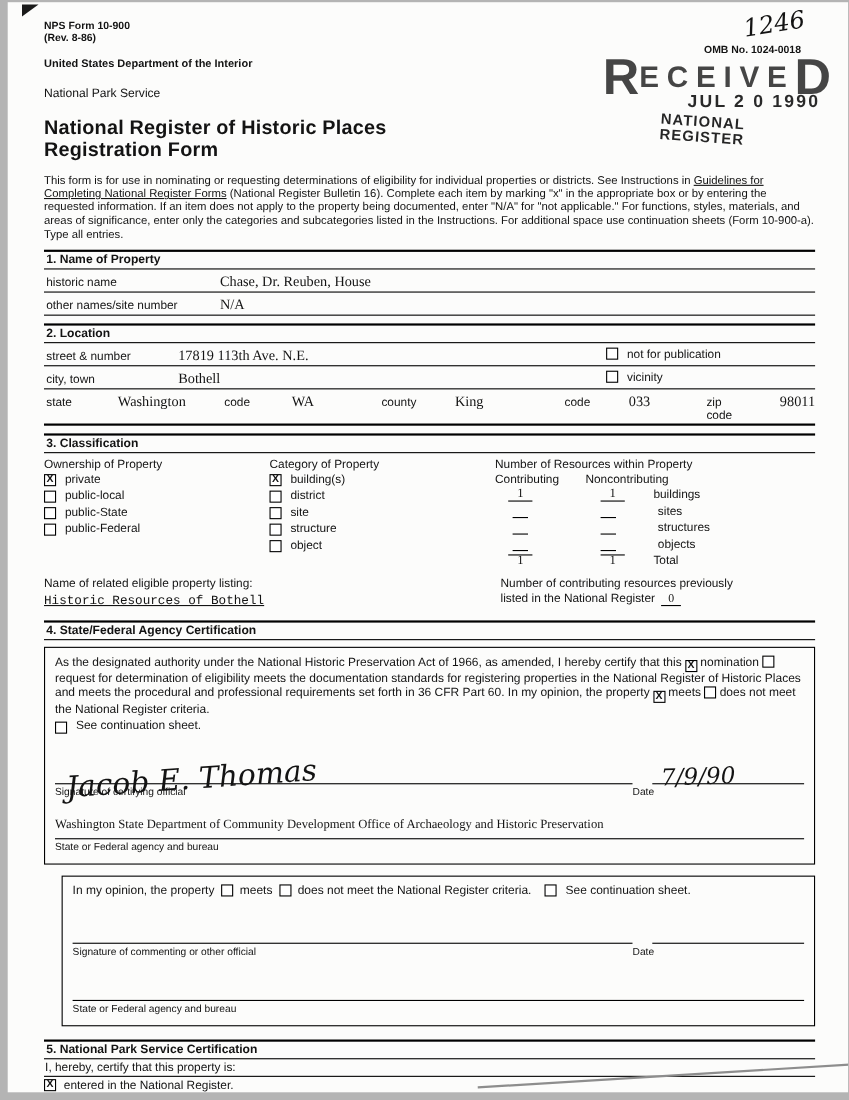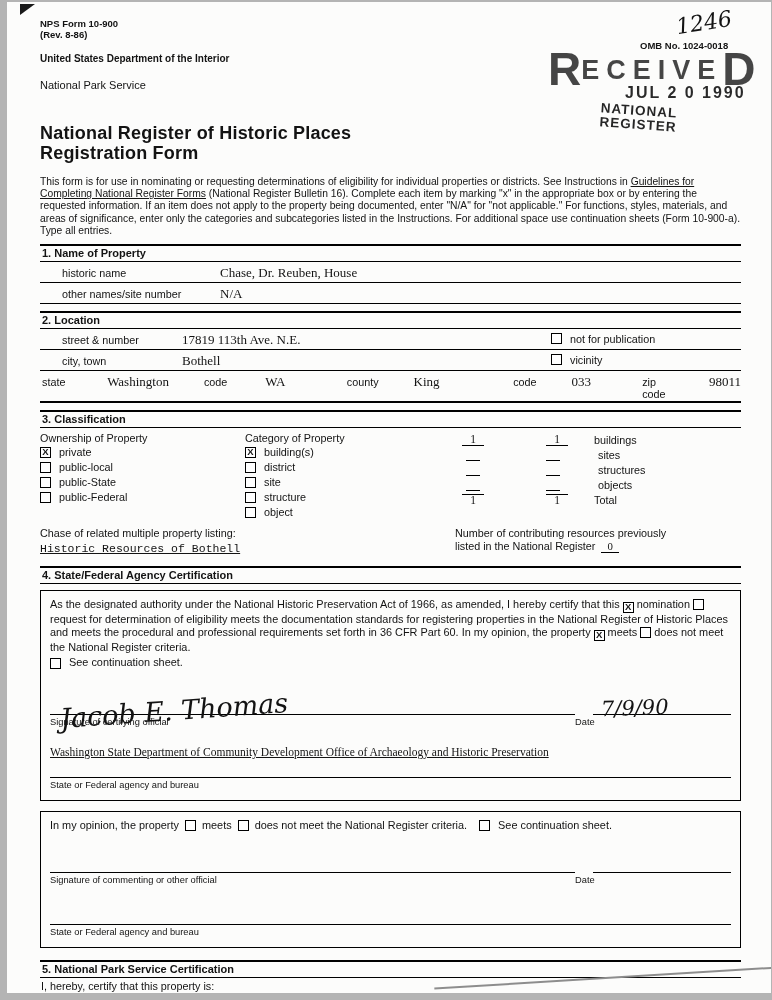--- a/index.html
+++ b/index.html
@@ -20,31 +20,31 @@
         font-style:italic;font-size:22px;transform:rotate(-9deg);}
   .received{position:absolute;left:508px;top:24px;font-weight:bold;letter-spacing:7px;
         font-size:27px;opacity:.78;white-space:nowrap;}
   .received .big{font-size:46px;letter-spacing:0;vertical-align:-6px;}
   .received-date{position:absolute;left:585px;top:66px;font-weight:bold;font-size:16px;
         letter-spacing:2px;opacity:.9;white-space:nowrap;}
   .nr-stamp{position:absolute;left:560px;top:86px;font-weight:bold;font-size:13.5px;
         letter-spacing:1px;transform:rotate(4deg);text-align:center;line-height:14px;opacity:.92;}
   .dept{font-size:10px;font-weight:bold;margin-top:13px;}
   .agency{font-size:11px;margin-top:15px;}
-  .title{font-size:18px;font-weight:bold;line-height:20px;margin-top:32px;letter-spacing:.2px;}
+  .title{font-size:18px;font-weight:bold;line-height:20px;margin-top:15px;letter-spacing:.2px;}
 
   .instructions{font-size:10.3px;line-height:12.2px;margin-top:13px;max-width:700px;}
   .uline{text-decoration:underline;}
 
   
   .sec-head{border-top:2.5px solid #000;border-bottom:1.4px solid #000;font-weight:bold;
         font-size:11px;padding:1px 0 2px 2px;margin-top:7px;}
   .frow{display:flex;align-items:baseline;border-bottom:1.3px solid #000;
         padding:3px 0 1px 2px;font-size:10.8px;}
-  .flabel{flex:none;margin-left:20px;}
+  .flabel{flex:none;}
   .val{font-family:"Liberation Serif",serif;font-size:13px;}
   .cb{display:inline-block;box-sizing:border-box;width:11px;height:11px;border:1.6px solid #000;
         text-align:center;font-size:9.5px;line-height:8.5px;font-weight:bold;vertical-align:-2px;
         background:#fff;flex:none;}
   .cb-inline{margin:0 3px;}
 
   
   .class-cols{display:flex;font-size:10.8px;margin-top:4px;}
   .col-own{width:205px;}
   .col-cat{width:205px;}
@@ -71,22 +71,22 @@
         line-height:13.2px;position:relative;}
   .sig-area{display:flex;align-items:flex-end;margin-top:30px;gap:18px;position:relative;}
   .sig-long{flex:1;border-bottom:1.3px solid #000;height:14px;position:relative;}
   .sig-short{width:138px;border-bottom:1.3px solid #000;height:14px;position:relative;}
   .script{font-family:"DejaVu Serif",serif;font-style:italic;white-space:nowrap;}
   .sig-script1{position:absolute;left:10px;bottom:-4px;font-size:27px;transform:rotate(-4deg);}
   .date-script1{position:absolute;left:8px;bottom:-2px;font-size:21px;transform:rotate(-2deg);}
   .sig-caption{display:flex;font-size:9.3px;margin-top:1px;}
   .cap-left{flex:1;}
   .cap-right{width:156px;}
-  .agency-line{font-family:"Liberation Serif",serif;font-size:11.5px;text-decoration:underline;
-        margin-top:17px;border-bottom:1.2px solid #000;padding-bottom:18px;}
+  .agency-line{font-family:"Liberation Serif",serif;font-size:11.5px;
+        margin-top:17px;border-bottom:1.2px solid #000;padding-bottom:5px;}
   .small-cap{font-size:9.3px;margin-top:1px;}
   .plain-line{border-bottom:1.2px solid #000;height:14px;}
 
   
   .npc-intro{font-size:10.8px;padding:2px 0 1px 1px;}
   .npc-body{position:relative;height:158px;font-size:10.8px;margin-top:2px;}
   .npc-left{width:258px;}
   .npc-opt{display:flex;gap:7px;margin:1px 0 2px;line-height:13px;}
   .npc-ind{margin-left:18px;display:flex;gap:6px;margin-top:1px;margin-bottom:2px;}
   .cb-sm{width:10px;height:10px;border-width:1.4px;}
@@ -201,20 +201,25 @@
       <div class="opt-row">
           <span class="cb"></span>
           <span>structure</span>
         </div>
       <div class="opt-row">
           <span class="cb"></span>
           <span>object</span>
         </div>
     </div>
     <div class="col-res">
+      <div class="col-h">Number of Resources within Property</div>
+      <div class="res-sub">
+        <span>Contributing</span>
+        <span>Noncontributing</span>
+      </div>
       <div class="res-row">
           <span class="num">1</span>
           <span class="num n2">1</span>
           <span class="res-lbl">buildings</span>
         </div>
       <div class="res-row">
           <span class="num blank"></span>
           <span class="num blank n2"></span>
           <span class="res-lbl" style="margin-left:38px;">sites</span>
         </div>
@@ -230,21 +235,21 @@
         </div>
       <div class="res-row total">
           <span class="num">1</span>
           <span class="num n2">1</span>
           <span class="res-lbl">Total</span>
         </div>
     </div>
   </div>
   <div class="related">
     <div class="rel-left">
-      <div>Chase of related multiple property listing:</div>
+      <div>Name of related eligible property listing:</div>
       <div class="rel-val">Historic Resources of Bothell</div>
     </div>
     <div class="rel-right">
       <div>Number of contributing resources previously</div>
       <div><span>listed in the National Register</span>&nbsp;&nbsp;<span class="zero">0</span></div>
     </div>
   </div>
 
   <div class="sec-head">4.  State/Federal Agency Certification</div>
   <div class="certbox">
@@ -262,21 +267,21 @@
       </div>
     </div>
     <div class="sig-caption">
       <span class="cap-left">Signature of certifying official</span>
       <span class="cap-right">Date</span>
     </div>
     <div class="agency-line">Washington State Department of Community Development Office of Archaeology and Historic Preservation</div>
     <div class="small-cap">State or Federal agency and bureau</div>
   </div>
 
-  <div class="certbox" style="margin-top:10px;">
+  <div class="certbox" style="margin-top:10px;margin-left:16px;">
     <div><span>In my opinion, the property</span><span class="cb cb-inline" style="margin:0 6px;"></span><span>meets</span><span class="cb cb-inline" style="margin:0 6px;"></span><span>does not meet the National Register criteria.</span><span class="cb cb-inline" style="margin:0 8px 0 12px;"></span><span>See continuation sheet.</span></div>
     <div class="sig-area" style="margin-top:26px;">
       <div class="sig-long"></div>
       <div class="sig-short"></div>
     </div>
     <div class="sig-caption">
       <span class="cap-left">Signature of commenting or other official</span>
       <span class="cap-right">Date</span>
     </div>
     <div class="plain-line" style="margin-top:22px;"></div>

